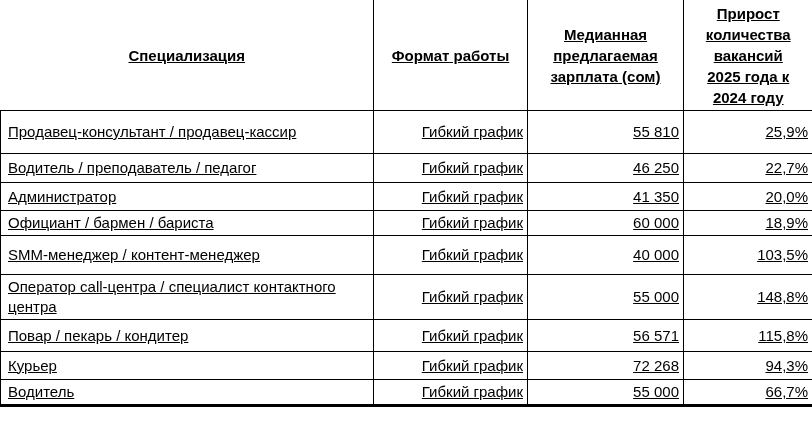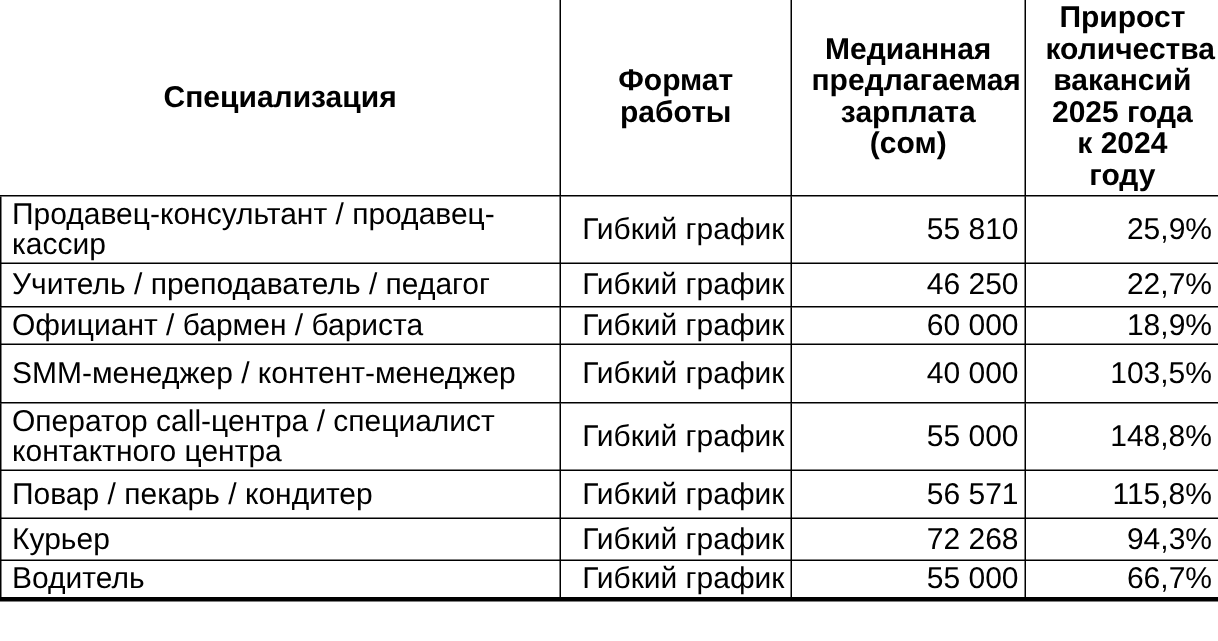--- a/index.html
+++ b/index.html
@@ -15,24 +15,25 @@
   }
   table.data-table {
     border-collapse: collapse;
     table-layout: fixed;
     width: 812px;
     font-family: "Liberation Sans", sans-serif;
     color: #000000;
   }
   td, th {
     border: 1px solid #000000;
-    font-size: 20px;
+    font-size: 15px;
     line-height: 20px;
     vertical-align: middle;
     overflow: hidden;
+    text-decoration: underline;
   }
   thead th {
     border-top: 0;
     font-weight: bold;
     text-align: center;
     line-height: 21px;
     padding: 2px 13px;
     height: 106px;
   }
   thead th:first-child { border-left: 0; }
@@ -67,24 +68,30 @@
       </tr>
     </thead>
     <tbody>
       <tr style="height:43px">
         <td class="c-spec">Продавец-консультант / продавец-кассир</td>
         <td class="c-fmt">Гибкий график</td>
         <td class="c-sal">55 810</td>
         <td class="c-gro">25,9%</td>
       </tr>
       <tr style="height:29px">
-        <td class="c-spec">Учитель / преподаватель / педагог</td>
+        <td class="c-spec">Водитель / преподаватель / педагог</td>
         <td class="c-fmt">Гибкий график</td>
         <td class="c-sal">46 250</td>
         <td class="c-gro">22,7%</td>
+      </tr>
+      <tr style="height:28px">
+        <td class="c-spec">Администратор</td>
+        <td class="c-fmt">Гибкий график</td>
+        <td class="c-sal">41 350</td>
+        <td class="c-gro">20,0%</td>
       </tr>
       <tr style="height:25px">
         <td class="c-spec">Официант / бармен / бариста</td>
         <td class="c-fmt">Гибкий график</td>
         <td class="c-sal">60 000</td>
         <td class="c-gro">18,9%</td>
       </tr>
       <tr style="height:39px">
         <td class="c-spec">SMM-менеджер / контент-менеджер</td>
         <td class="c-fmt">Гибкий график</td>

